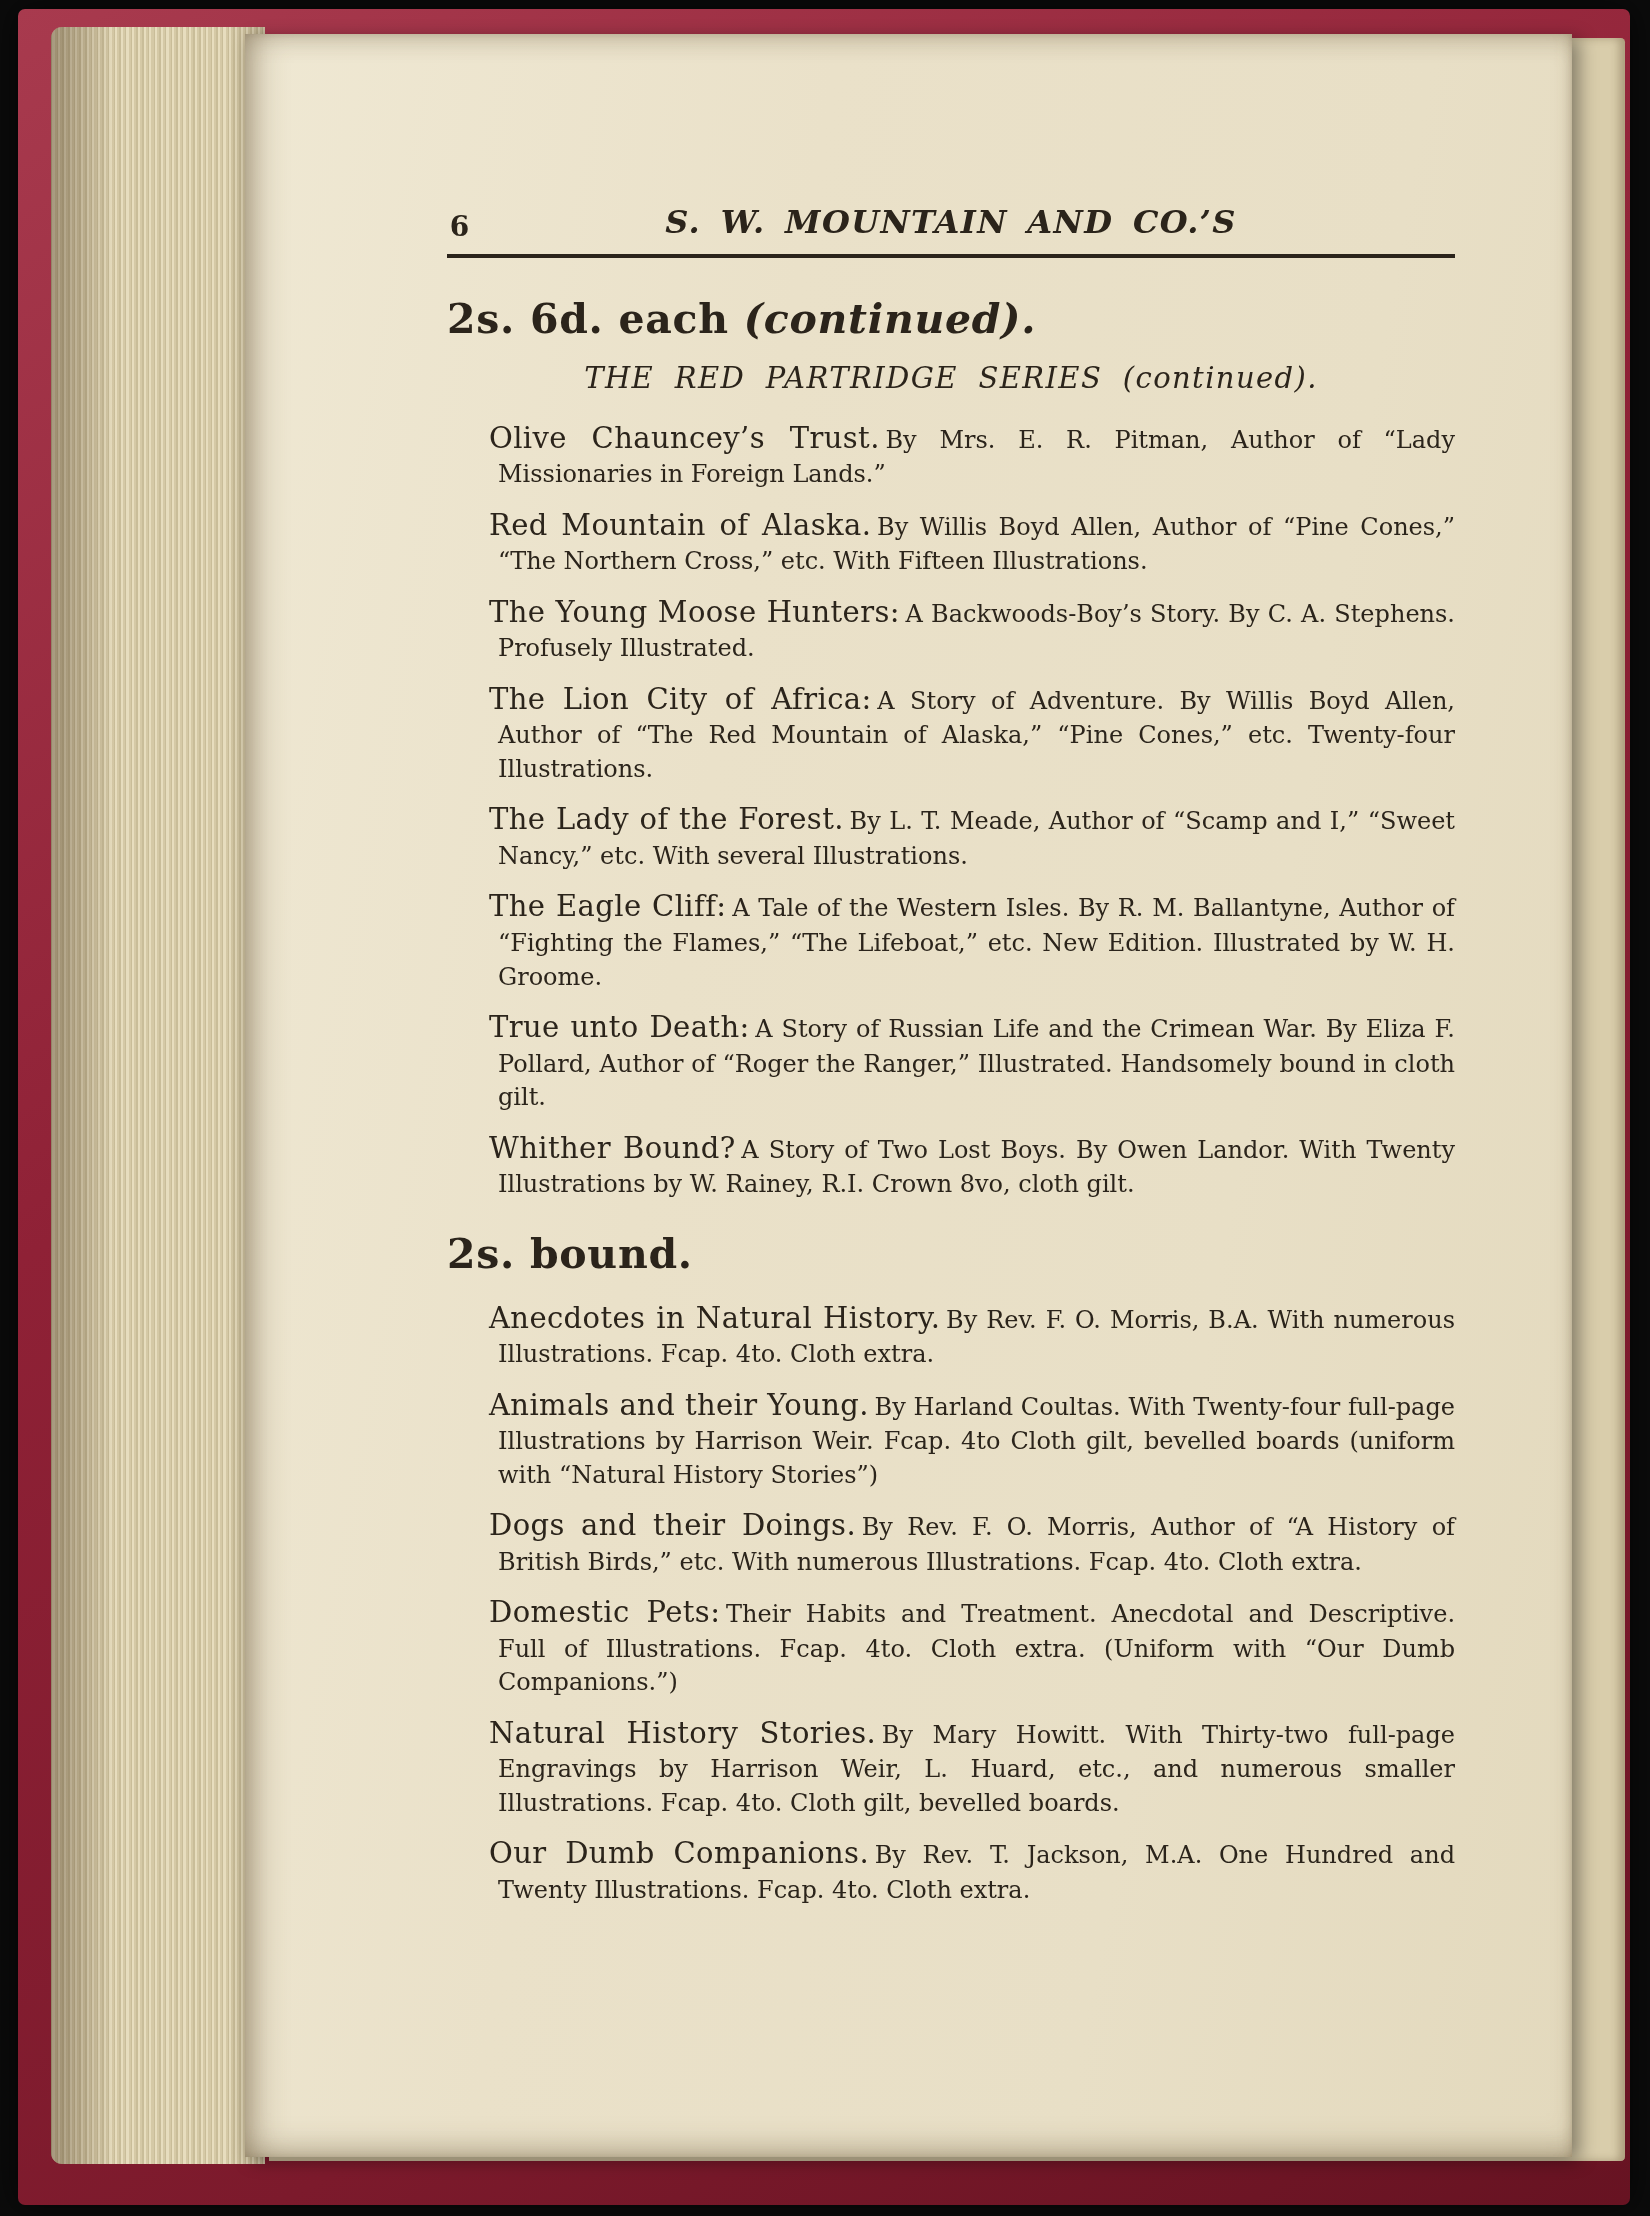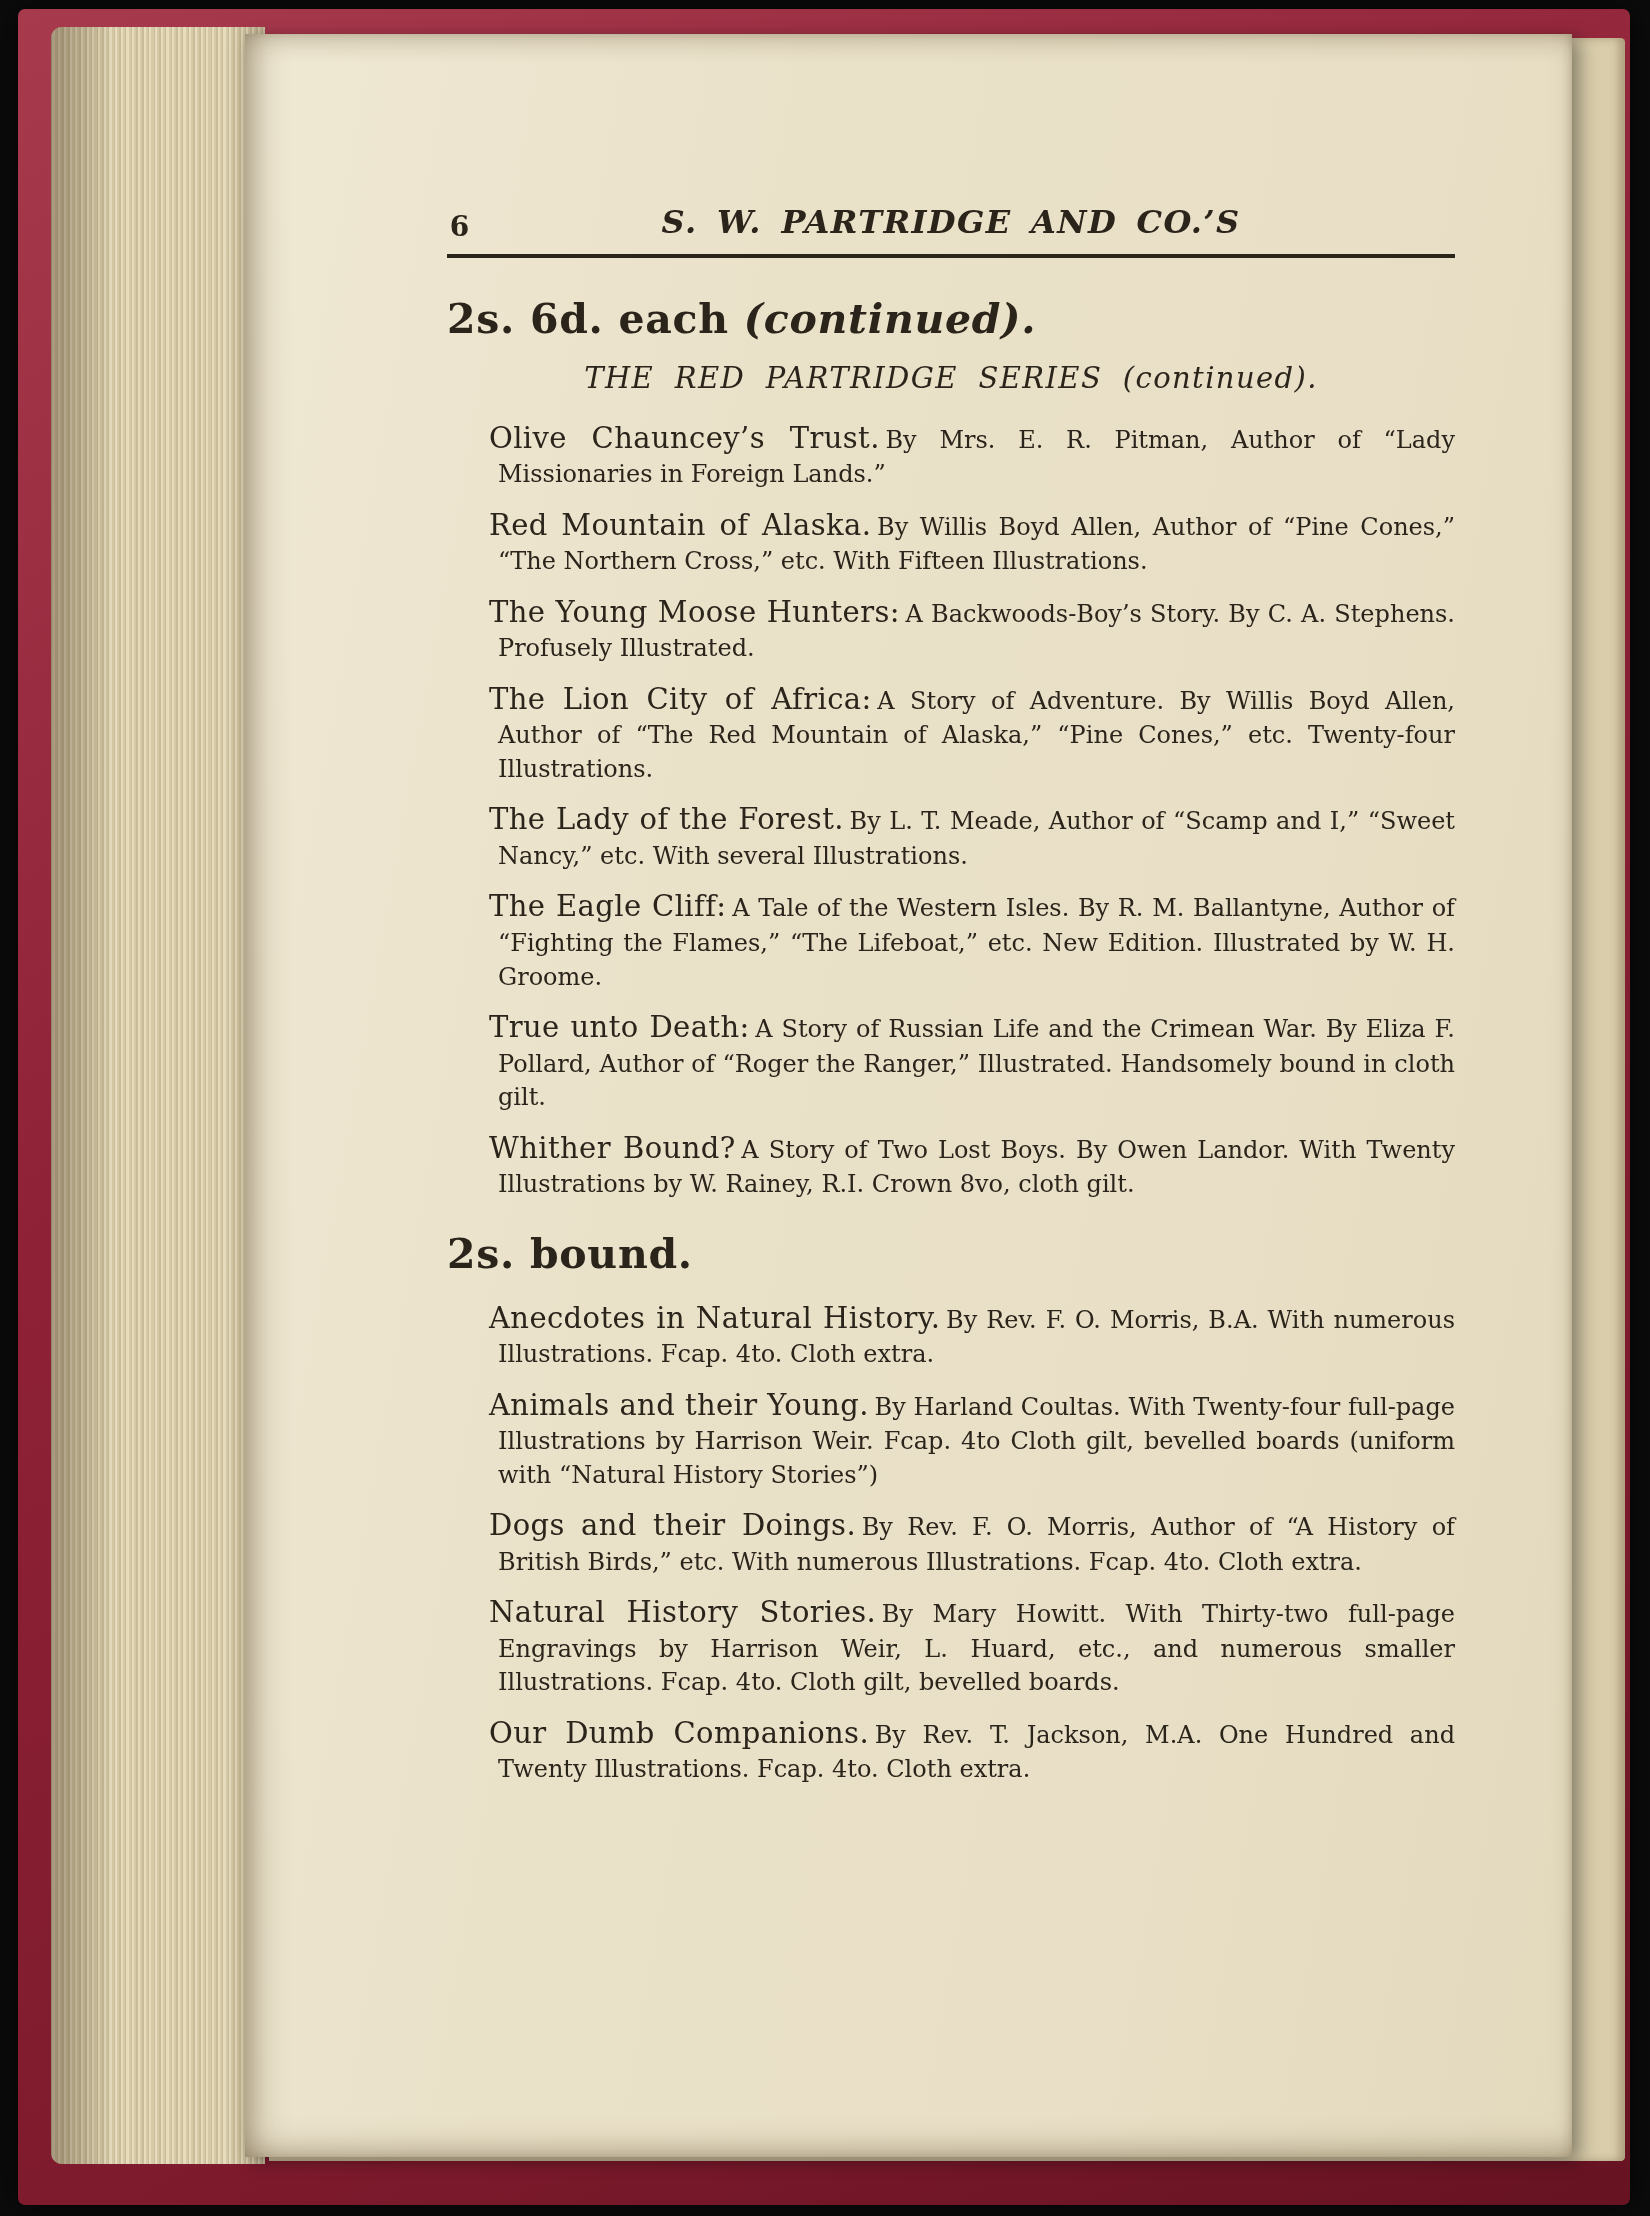--- a/index.html
+++ b/index.html
@@ -51,21 +51,21 @@
 
 <div class="scene">
   <div class="book-cover"></div>
   <div class="page-stack"></div>
   <div class="under-page"></div>
 
   <div class="page">
 
     <div class="header-row">
       <span class="page-num">6</span>
-      <div class="running-header">S. W. PARTRIDGE AND CO.’S</div>
+      <div class="running-header">S. W. MOUNTAIN AND CO.’S</div>
     </div>
     <div class="header-rule"></div>
 
     <h2 class="price-heading"><span class="ph-main">2s. 6d. each </span><span class="ph-cont">(continued).</span></h2>
 
     <div class="series-subheading">THE RED PARTRIDGE SERIES (continued).</div>
 
     <div class="entries">
       <p class="entry"><span class="entry-title">Olive Chauncey’s Trust.</span><span class="entry-body">By Mrs. E. R. Pitman, Author of “Lady Missionaries in Foreign Lands.”</span></p>
       <p class="entry"><span class="entry-title">Red Mountain of Alaska.</span><span class="entry-body">By Willis Boyd Allen, Author of “Pine Cones,” “The Northern Cross,” etc. With Fifteen Illustrations.</span></p>
@@ -76,19 +76,20 @@
       <p class="entry"><span class="entry-title">True unto Death:</span><span class="entry-body">A Story of Russian Life and the Crimean War. By Eliza F. Pollard, Author of “Roger the Ranger,” Illustrated. Handsomely bound in cloth gilt.</span></p>
       <p class="entry"><span class="entry-title">Whither Bound?</span><span class="entry-body">A Story of Two Lost Boys. By Owen Landor. With Twenty Illustrations by W. Rainey, R.I. Crown 8vo, cloth gilt.</span></p>
     </div>
 
     <h2 class="price-heading second"><span class="ph-main">2s. bound.</span></h2>
 
     <div class="entries">
       <p class="entry"><span class="entry-title">Anecdotes in Natural History.</span><span class="entry-body">By Rev. F. O. Morris, B.A. With numerous Illustrations. Fcap. 4to. Cloth extra.</span></p>
       <p class="entry"><span class="entry-title">Animals and their Young.</span><span class="entry-body">By Harland Coultas. With Twenty-four full-page Illustrations by Harrison Weir. Fcap. 4to Cloth gilt, bevelled boards (uniform with “Natural History Stories”)</span></p>
       <p class="entry"><span class="entry-title">Dogs and their Doings.</span><span class="entry-body">By Rev. F. O. Morris, Author of “A History of British Birds,” etc. With numerous Illustrations. Fcap. 4to. Cloth extra.</span></p>
+      <p class="entry"><span class="entry-title">Domestic Pets:</span><span class="entry-body">Their Habits and Treatment. Anecdotal and Descriptive. Full of Illustrations. Fcap. 4to. Cloth extra. (Uniform with “Our Dumb Companions.”)</span></p>
       <p class="entry"><span class="entry-title">Natural History Stories.</span><span class="entry-body">By Mary Howitt. With Thirty-two full-page Engravings by Harrison Weir, L. Huard, etc., and numerous smaller Illustrations. Fcap. 4to. Cloth gilt, bevelled boards.</span></p>
       <p class="entry"><span class="entry-title">Our Dumb Companions.</span><span class="entry-body">By Rev. T. Jackson, M.A. One Hundred and Twenty Illustrations. Fcap. 4to. Cloth extra.</span></p>
     </div>
 
   </div>
 </div>
 
 
 </body></html>

